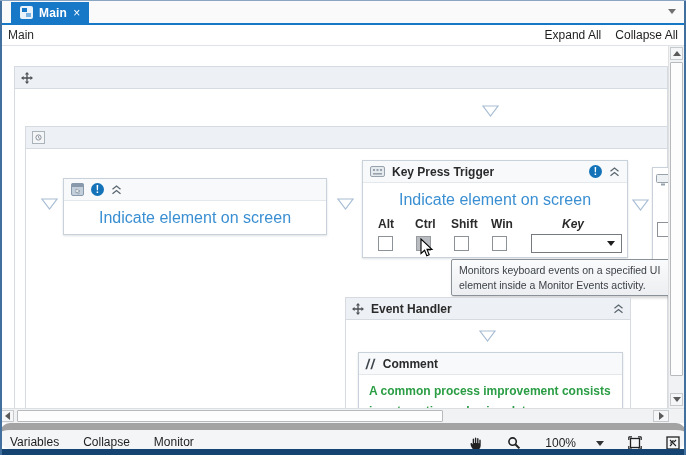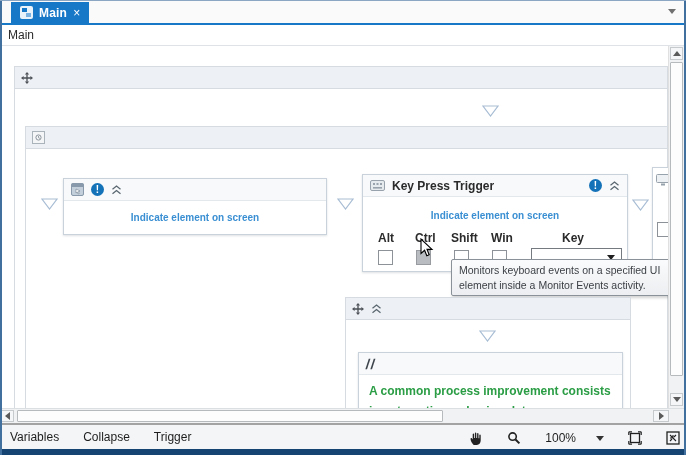--- a/index.html
+++ b/index.html
@@ -40,21 +40,21 @@
   .container-header{height:22px;background:#edf0f4;border-bottom:1px solid #d6dbe1;
     display:flex;align-items:center;gap:7px;padding:0 6px;}
   .container-title{font-size:12px;font-weight:bold;color:#2b2b2b;white-space:nowrap;}
 
   .card{background:#fff;border:1px solid #c9d2da;box-shadow:0 1px 2px rgba(120,130,140,.25);}
   .card-header{height:22px;background:#f7f9fb;border-bottom:1px solid #e3e8ec;
     display:flex;align-items:center;gap:7px;padding:0 7px;}
   .card-title{font-size:12px;font-weight:bold;color:#2b2b2b;flex:1;white-space:nowrap;}
   .badge{width:13px;height:13px;border-radius:50%;background:var(--badge-blue);color:#fff;
     font-size:10px;font-weight:bold;display:flex;align-items:center;justify-content:center;line-height:1;}
-  .link{color:var(--link-blue);font-size:10px;white-space:nowrap;cursor:default;font-weight:bold;}
+  .link{color:var(--link-blue);font-size:16px;white-space:nowrap;cursor:default;}
 
   .drop-tri{width:17px;height:12px;}
 
   
   .kp-label{font-size:12px;font-weight:bold;color:#2b2b2b;position:absolute;}
   .checkbox{position:absolute;width:15px;height:15px;background:#fff;border:1px solid #8c9297;}
   .checkbox.filled{background:#b9bdc1;border-color:#989ca0;}
   .kp-dropdown{position:absolute;background:#fff;border:1px solid #747a80;display:flex;align-items:center;justify-content:flex-end;padding-right:6px;}
   .dd-caret{width:0;height:0;border-left:4px solid transparent;border-right:4px solid transparent;border-top:5px solid #1e1e1e;}
 
@@ -71,21 +71,21 @@
   .scroll-btn{background:#f5f6f7;border:1px solid #c7cacd;display:flex;align-items:center;justify-content:center;}
   .tri-up{width:0;height:0;border-left:4px solid transparent;border-right:4px solid transparent;border-bottom:5px solid #5a5a5a;}
   .tri-dn{width:0;height:0;border-left:4px solid transparent;border-right:4px solid transparent;border-top:5px solid #5a5a5a;}
   .tri-lf{width:0;height:0;border-top:4px solid transparent;border-bottom:4px solid transparent;border-right:5px solid #5a5a5a;}
   .tri-rt{width:0;height:0;border-top:4px solid transparent;border-bottom:4px solid transparent;border-left:5px solid #5a5a5a;}
   .vthumb{left:1px;top:16px;width:13px;height:314px;background:#fdfdfd;border:1px solid #b6babd;border-radius:1px;}
   .hscroll{left:0;top:408px;width:686px;height:15px;background:#f1f2f3;border-top:1px solid #dcdfe2;z-index:21;}
   .hthumb{left:17px;top:1px;width:426px;height:12px;background:#fdfdfd;border:1px solid #b6babd;border-radius:1px;}
 
   
-  .statusbar{left:0;top:423px;width:686px;height:26px;background:#f4f5f7;border-top:2px solid #a3a3a3;z-index:22;}
+  .statusbar{left:0;top:423px;width:686px;height:26px;background:#f4f5f7;border-top:7px solid #a3a3a3;z-index:22;border-radius:10px;}
   .sb-tabs{left:10px;top:5px;display:flex;gap:24px;font-size:12px;color:#1e1e1e;}
   .sb-zoomtext{font-size:12px;color:#1e1e1e;}
   .sb-right{right:6px;top:3px;display:flex;align-items:center;gap:24px;height:20px;}
   .icon-btn{display:flex;align-items:center;justify-content:center;}
 </style>
 </head>
 <body>
 
 <div class="window" style="--accent-blue: #1878c8; --link-blue: #3a8fd2; --comment-green: #2b9d45; --badge-blue: #1472b8;">
 
@@ -96,20 +96,24 @@
       <span class="tab-close">×</span>
     </div>
     <div class="abs tab-overflow">
       <div class="caret-down"></div>
     </div>
   </div>
   <div class="abs accentline"></div>
 
   <div class="abs breadcrumb-bar">
     <span class="abs breadcrumb">Main</span>
+    <div class="abs bc-links">
+      <span>Expand All</span>
+      <span>Collapse All</span>
+    </div>
   </div>
 
   <div class="abs canvas">
 
     <div class="abs container-box" style="left:14px;top:20px;width:654px;height:400px;">
       <div class="container-header">
         <svg width="12" height="12" viewBox="0 0 12 12">
           <path d="M6 2.2 L6 9.8 M2.2 6 L9.8 6" stroke="#4a4f55" stroke-width="1.3" fill="none"></path>
           <polygon points="6,0 3.9,2.6 8.1,2.6" fill="#4a4f55"></polygon>
           <polygon points="6,12 3.9,9.4 8.1,9.4" fill="#4a4f55"></polygon>
@@ -154,21 +158,21 @@
     <svg class="abs drop-tri" style="left:41px;top:152px;" viewBox="0 0 17 12">
       <polygon points="1,1 16,1 8.5,11" fill="#ffffff" stroke="#a8bdd4" stroke-width="1.2"></polygon>
     </svg>
     <svg class="abs drop-tri" style="left:337px;top:152px;" viewBox="0 0 17 12">
       <polygon points="1,1 16,1 8.5,11" fill="#ffffff" stroke="#a8bdd4" stroke-width="1.2"></polygon>
     </svg>
     <svg class="abs drop-tri" style="left:632px;top:153px;" viewBox="0 0 17 12">
       <polygon points="1,1 16,1 8.5,11" fill="#ffffff" stroke="#a8bdd4" stroke-width="1.2"></polygon>
     </svg>
 
-    <div class="abs card" style="left:362px;top:128px;width:266px;height:98px;">
+    <div class="abs card" style="left:362px;top:114px;width:266px;height:98px;">
       <div class="card-header">
         <svg width="15" height="11" viewBox="0 0 15 11">
           <rect x="0.5" y="0.5" width="14" height="10" rx="1.5" fill="#e5eaee" stroke="#98a2ac"></rect>
           <rect x="3" y="7" width="9" height="1.6" fill="#98a2ac"></rect>
           <rect x="3" y="3" width="2" height="2" fill="#98a2ac"></rect>
             <rect x="6.5" y="3" width="2" height="2" fill="#98a2ac"></rect>
             <rect x="10" y="3" width="2" height="2" fill="#98a2ac"></rect>
         </svg>
         <span class="card-title">Key Press Trigger</span>
         <span class="badge">!</span>
@@ -177,21 +181,21 @@
         </svg>
       </div>
       <div style="position:relative;height:75px;">
         <div style="position:absolute;left:0;right:0;top:8px;text-align:center;">
           <span class="link">Indicate element on screen</span>
         </div>
         <span class="kp-label" style="left:15px;top:34px;">Alt</span>
         <span class="kp-label" style="left:52px;top:34px;">Ctrl</span>
         <span class="kp-label" style="left:88px;top:34px;">Shift</span>
         <span class="kp-label" style="left:128px;top:34px;">Win</span>
-        <span class="kp-label" style="left:199px;top:34px;">Key</span>
+        <span class="kp-label" style="left:199px;top:34px;font-style:italic;">Key</span>
         <span class="checkbox" style="left:15px;top:53px;"></span>
         <span class="checkbox filled" style="left:53px;top:53px;"></span>
         <span class="checkbox" style="left:91px;top:53px;"></span>
         <span class="checkbox" style="left:129px;top:53px;"></span>
         <div class="kp-dropdown" style="left:168px;top:51px;width:91px;height:19px;">
           <span style="flex:1;font-size:11px;color:#333;"></span>
           <span class="dd-caret"></span>
         </div>
       </div>
     </div>
@@ -215,33 +219,35 @@
 
     <div class="abs container-box" style="left:345px;top:251px;width:286px;height:120px;">
       <div class="container-header">
         <svg width="12" height="12" viewBox="0 0 12 12">
           <path d="M6 2.2 L6 9.8 M2.2 6 L9.8 6" stroke="#4a4f55" stroke-width="1.3" fill="none"></path>
           <polygon points="6,0 3.9,2.6 8.1,2.6" fill="#4a4f55"></polygon>
           <polygon points="6,12 3.9,9.4 8.1,9.4" fill="#4a4f55"></polygon>
           <polygon points="0,6 2.6,3.9 2.6,8.1" fill="#4a4f55"></polygon>
           <polygon points="12,6 9.4,3.9 9.4,8.1" fill="#4a4f55"></polygon>
         </svg>
+        <span class="container-title" style="flex:1;">Event Handler</span>
         <svg width="11" height="10" viewBox="0 0 11 10">
           <path d="M1.5 4.2 L5.5 1 L9.5 4.2 M1.5 8.8 L5.5 5.6 L9.5 8.8" stroke="#5b6770" stroke-width="1.3" fill="none"></path>
         </svg>
       </div>
     </div>
 
     <svg class="abs drop-tri" style="left:479px;top:284px;" viewBox="0 0 17 12">
       <polygon points="1,1 16,1 8.5,11" fill="#ffffff" stroke="#a8bdd4" stroke-width="1.2"></polygon>
     </svg>
 
     <div class="abs card" style="left:358px;top:306px;width:265px;height:70px;">
       <div class="card-header">
         <span class="comment-slashes">//</span>
+        <span class="card-title">Comment</span>
       </div>
       <div style="padding:6px 10px 0 10px;">
         <span class="comment-text">A common process improvement consists in automating re-keying data.</span>
       </div>
     </div>
 
     <div class="abs vscroll">
       <div class="abs scroll-btn" style="left:1px;top:1px;width:13px;height:13px;">
           <span class="tri-up"></span>
         </div>
@@ -259,21 +265,21 @@
     <div class="abs hthumb"></div>
     <div class="abs scroll-btn" style="left:653px;top:1px;width:16px;height:12px;">
         <span class="tri-rt"></span>
       </div>
   </div>
 
   <div class="abs statusbar">
     <div class="abs sb-tabs">
       <span>Variables</span>
       <span>Collapse</span>
-      <span>Trigger</span>
+      <span>Monitor</span>
     </div>
     <div class="abs sb-right">
       <span class="icon-btn">
         <svg width="15" height="15" viewBox="0 0 14 15">
           <path d="M5.2,14 C3.4,12.2 2,9.8 2,7.8 C2,6.9 3.1,6.7 3.5,7.4 L4.2,8.5 L4.2,3.2 C4.2,2.2 5.6,2.2 5.6,3.2 L5.6,7 L6.4,7 L6.4,2.2 C6.4,1.2 7.8,1.2 7.8,2.2 L7.8,7 L8.6,7 L8.6,2.8 C8.6,1.8 10,1.8 10,2.8 L10,7.2 L10.8,7.2 L10.8,4.2 C10.8,3.2 12.2,3.2 12.2,4.2 L12.2,9.6 C12.2,12.2 10.5,14 8.4,14 Z" fill="#222222"></path>
         </svg>
       </span>
       <span class="icon-btn">
         <svg width="14" height="14" viewBox="0 0 14 14">
           <circle cx="5.6" cy="5.6" r="3.7" fill="none" stroke="#222222" stroke-width="1.6"></circle>

